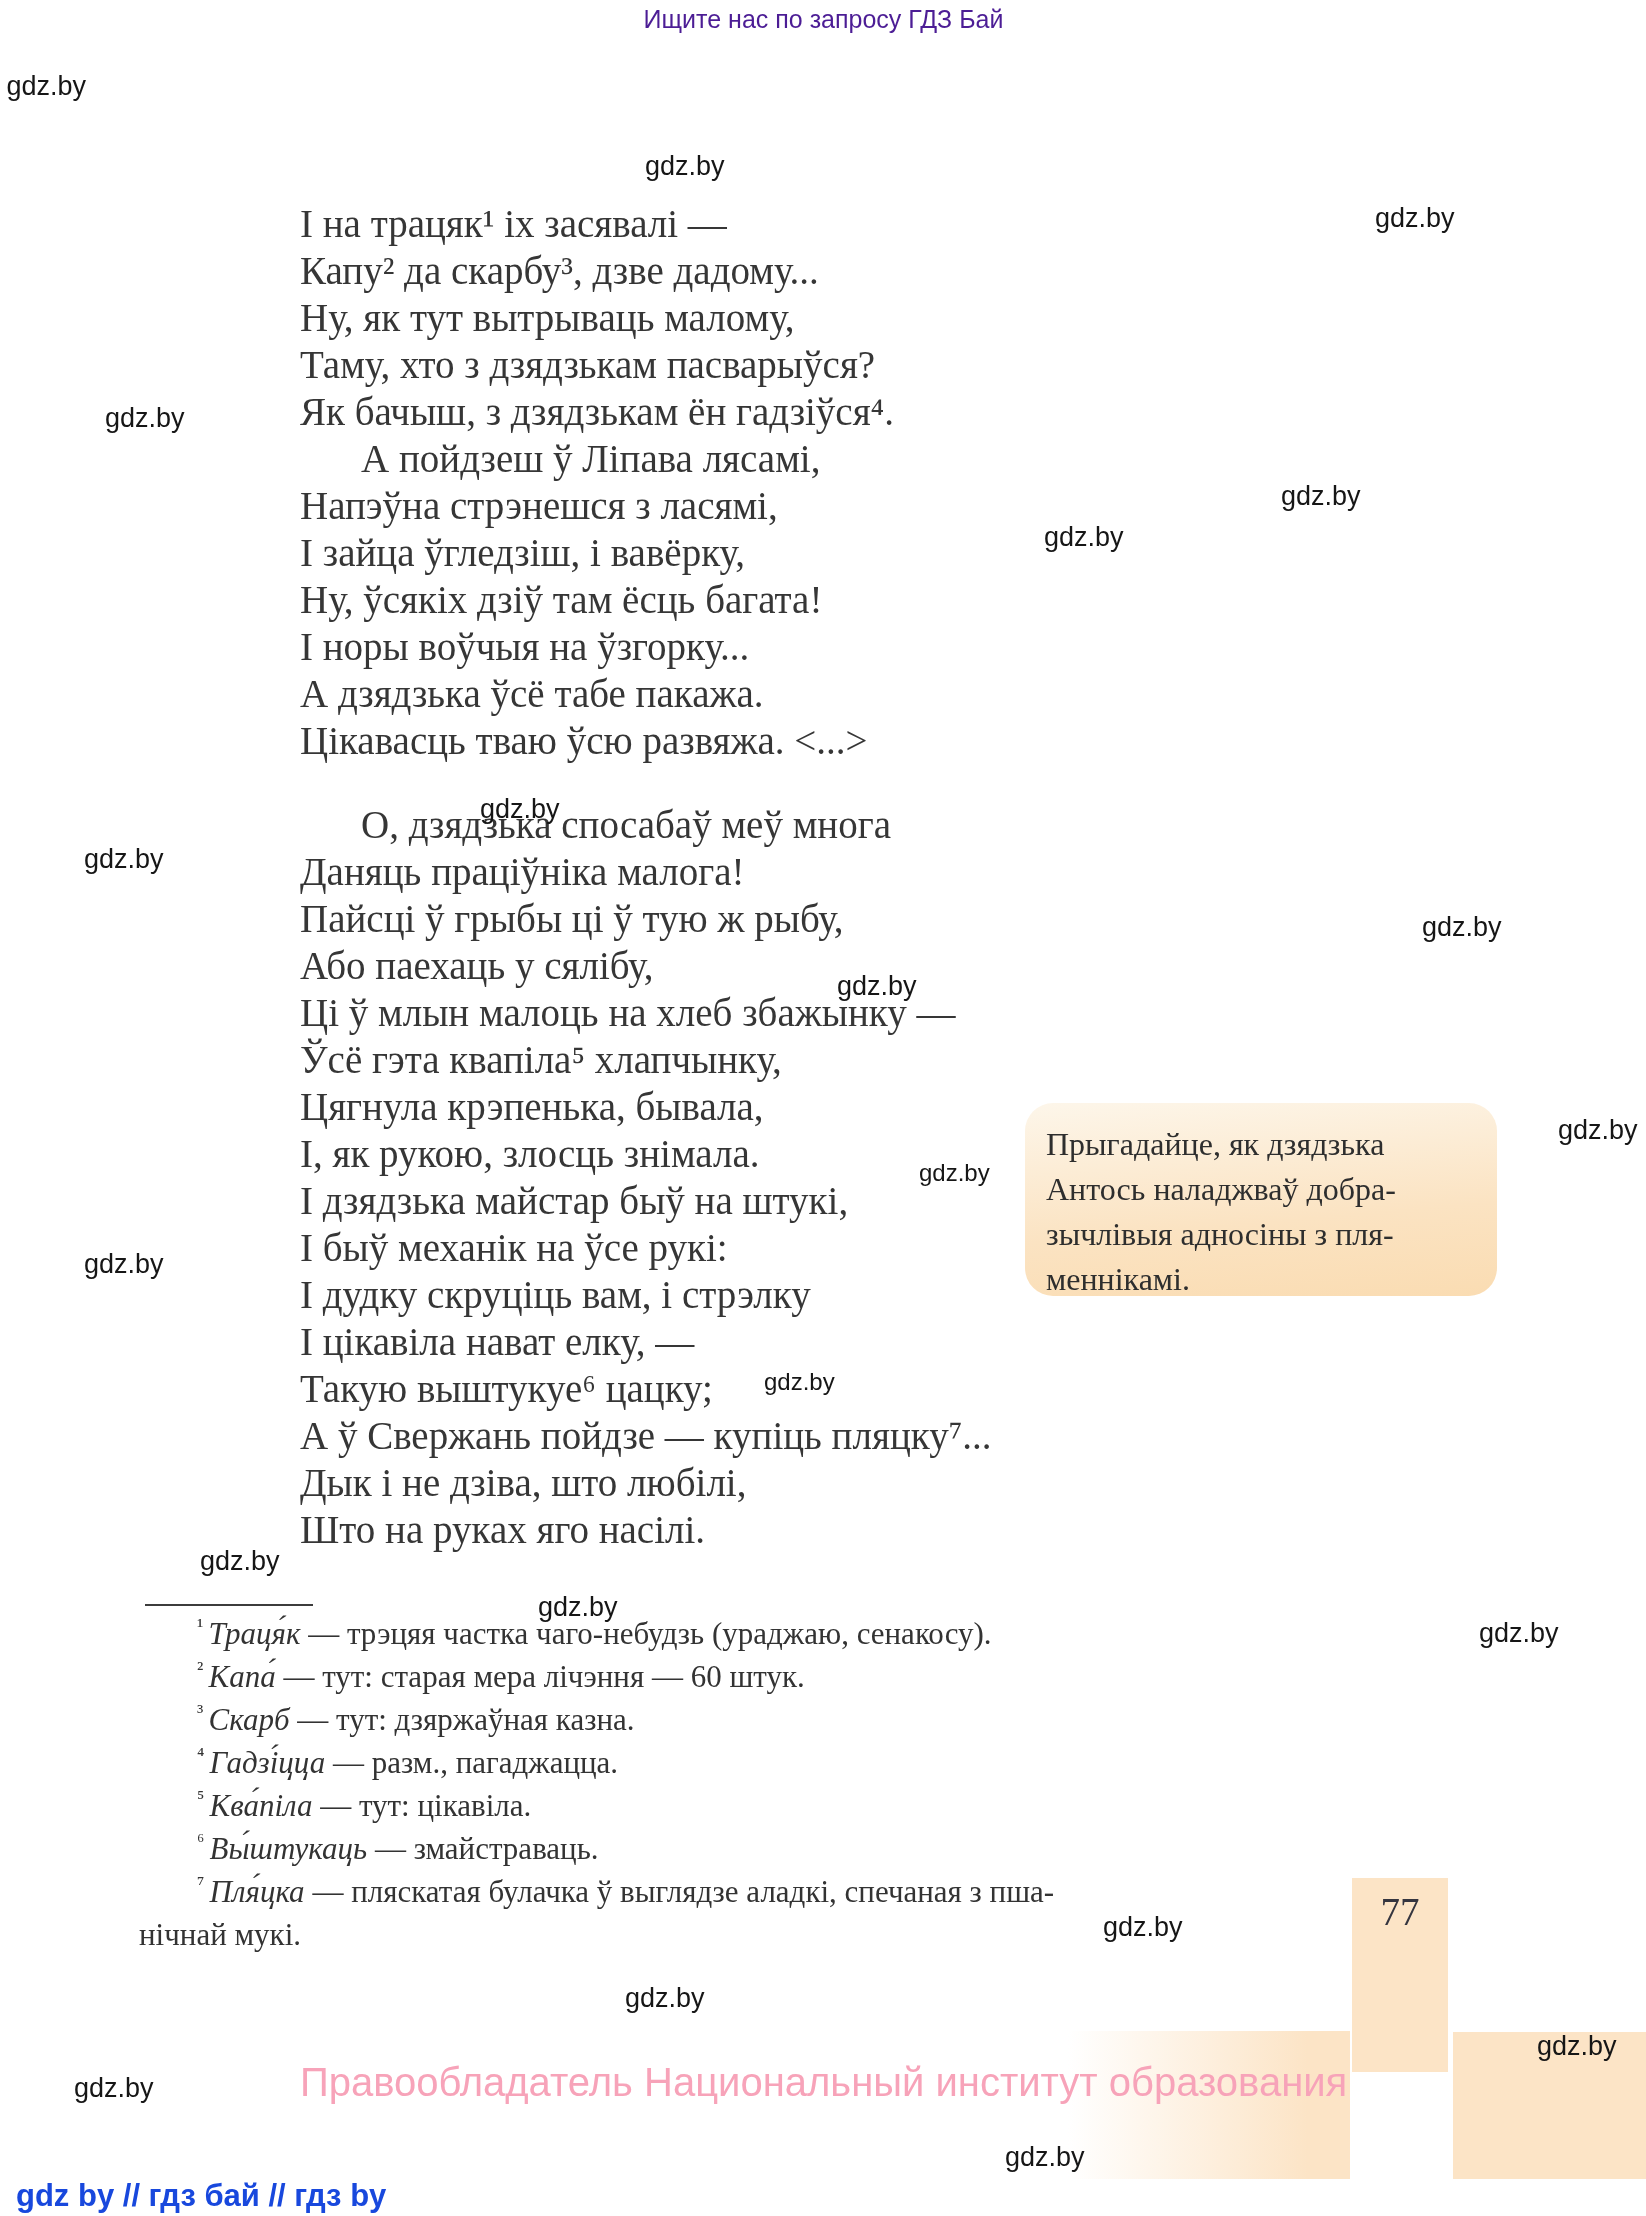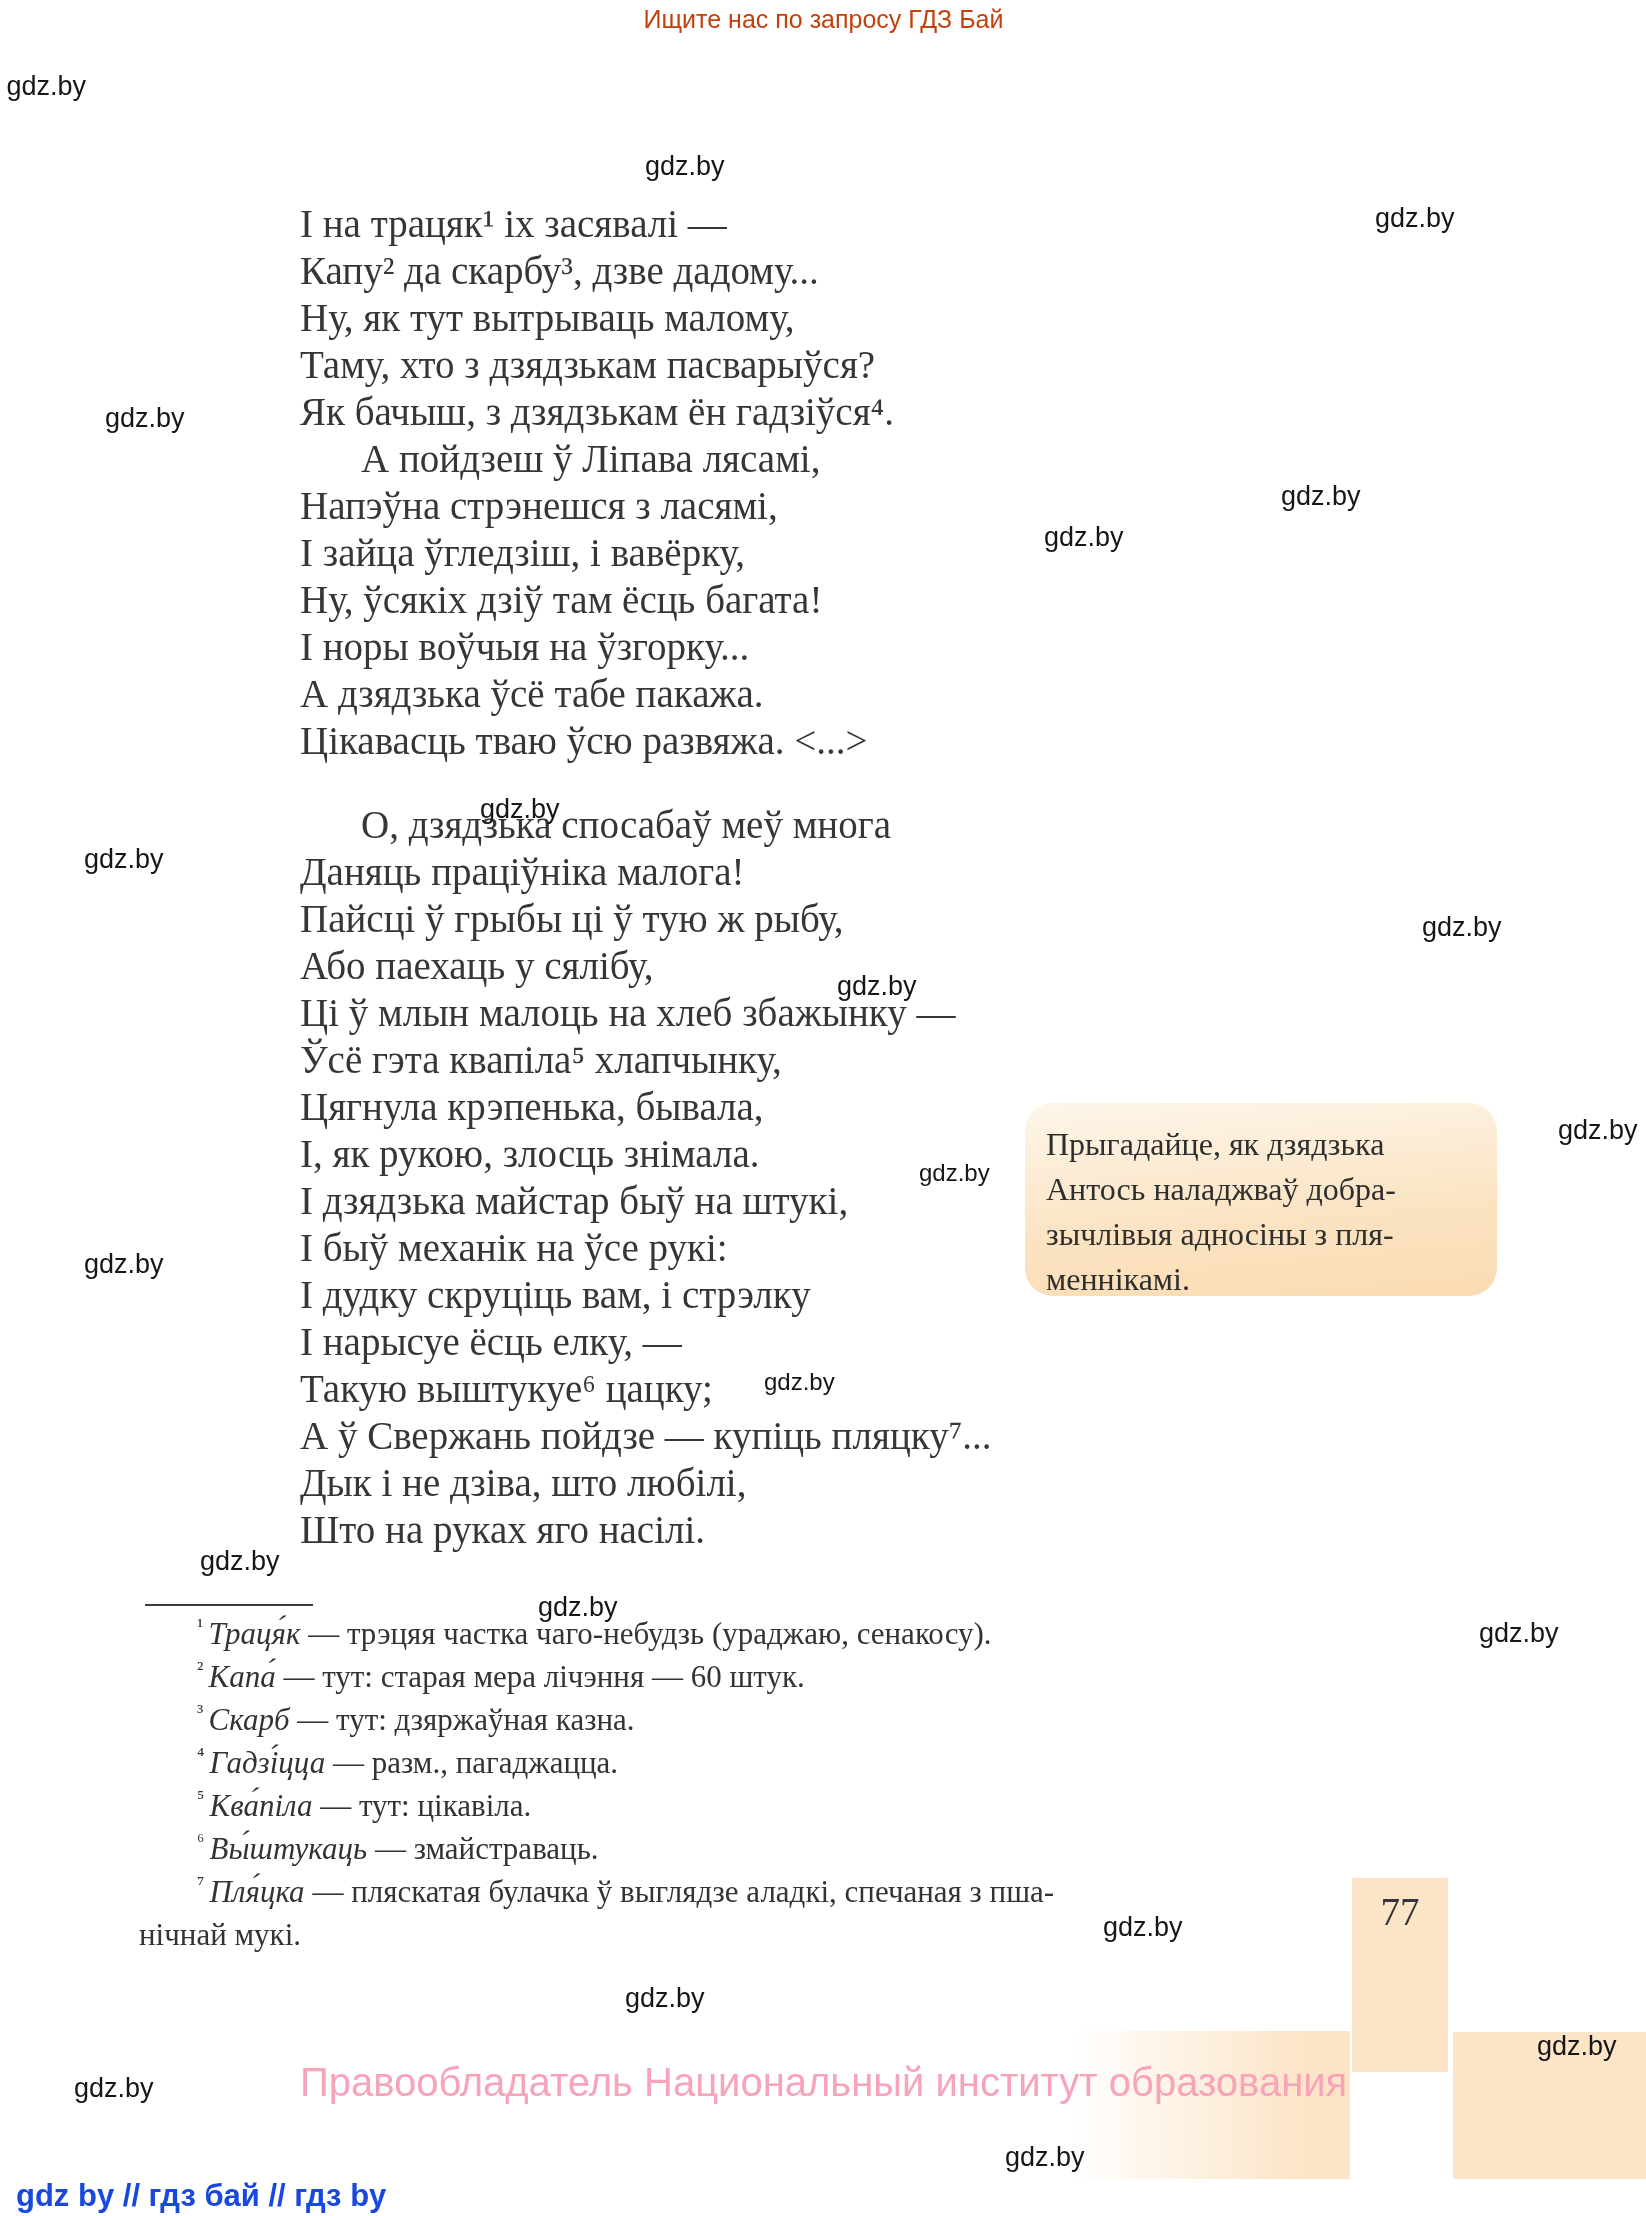--- a/index.html
+++ b/index.html
@@ -45,21 +45,21 @@
              font-size:40px;white-space:nowrap;}
 
   .links{position:absolute;left:16px;top:2178px;width:100%;text-align:left;z-index:6;
          font-family:"Liberation Sans","DejaVu Sans",sans-serif;font-size:31px;font-weight:bold;}
 </style>
 </head>
 <body>
 
 <div class="page">
 
-  <div class="promo" style="color: #c2410c;">Ищите нас по запросу ГДЗ Бай</div>
+  <div class="promo" style="color: #4c1d95;">Ищите нас по запросу ГДЗ Бай</div>
 
   <div id="watermarks">
       <span class="wm" style="left: 6.4px; top: 71px; font-size: 27px; color: rgb(22, 22, 22);">gdz.by</span>
       <span class="wm" style="left: 645px; top: 151px; font-size: 27px; color: rgb(22, 22, 22);">gdz.by</span>
       <span class="wm" style="left: 1375px; top: 203px; font-size: 27px; color: rgb(22, 22, 22);">gdz.by</span>
       <span class="wm" style="left: 105px; top: 403px; font-size: 27px; color: rgb(22, 22, 22);">gdz.by</span>
       <span class="wm" style="left: 1281px; top: 481px; font-size: 27px; color: rgb(22, 22, 22);">gdz.by</span>
       <span class="wm" style="left: 1044px; top: 522px; font-size: 27px; color: rgb(22, 22, 22);">gdz.by</span>
       <span class="wm" style="left: 480px; top: 794px; font-size: 27px; color: rgb(22, 22, 22);">gdz.by</span>
       <span class="wm" style="left: 84px; top: 844px; font-size: 27px; color: rgb(22, 22, 22);">gdz.by</span>
@@ -100,21 +100,21 @@
         <div class="pline">Даняць праціўніка малога!</div>
         <div class="pline">Пайсці ў грыбы ці ў тую ж рыбу,</div>
         <div class="pline">Або паехаць у сялібу,</div>
         <div class="pline">Ці ў млын малоць на хлеб збажынку —</div>
         <div class="pline">Ўсё гэта квапіла⁵ хлапчынку,</div>
         <div class="pline">Цягнула крэпенька, бывала,</div>
         <div class="pline">І, як рукою, злосць знімала.</div>
         <div class="pline">І дзядзька майстар быў на штукі,</div>
         <div class="pline">І быў механік на ўсе рукі:</div>
         <div class="pline">І дудку скруціць вам, і стрэлку</div>
-        <div class="pline">І нарысуе ёсць елку, —</div>
+        <div class="pline">І цікавіла нават елку, —</div>
         <div class="pline">Такую выштукуе⁶ цацку;</div>
         <div class="pline">А ў Свержань пойдзе — купіць пляцку⁷...</div>
         <div class="pline">Дык і не дзіва, што любілі,</div>
         <div class="pline">Што на руках яго насілі.</div>
       </div>
   </div>
 
   <div class="info-box">
     <div id="boxlines">
         <div class="ibline">Прыгадайце, як дзядзька</div>

